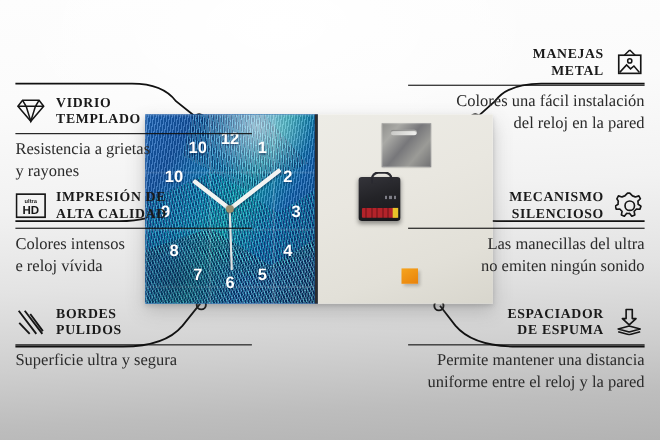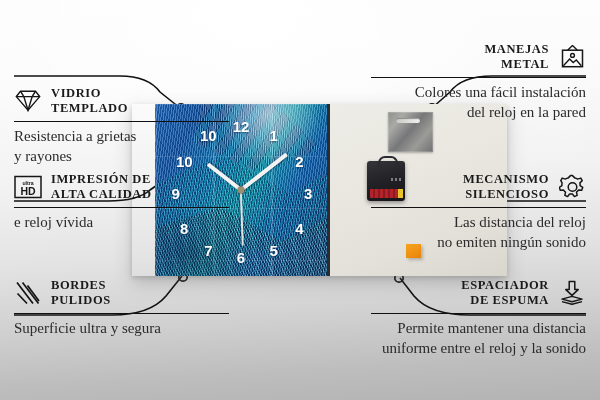--- a/index.html
+++ b/index.html
@@ -10,24 +10,23 @@
   }
   #stage{
     position:relative;width:600px;height:400px;overflow:hidden;
     background:
       radial-gradient(ellipse 70% 55% at 42% 6%, #ffffff 0%, rgba(255,255,255,0) 62%),
       linear-gradient(177deg,#fdfdfd 0%,#fbfbfb 22%,#f2f2f2 44%,#e3e3e3 62%,#cfcfcf 78%,#bdbdbd 90%,#b3b3b3 100%);
   }
 
   
   #product{
-    position:absolute;left:132px;top:104px;width:352px;height:172px;
+    position:absolute;left:132px;top:104px;width:316px;height:172px;
     display:flex;
     box-shadow:0 7px 16px rgba(90,90,90,.30), 0 2px 4px rgba(80,80,80,.22);
-    padding-left:23px;
   }
   #clock-front{
     position:relative;width:172px;height:100%;overflow:hidden;
     background:#0f4f9e;
     border-right:3px solid #2c2c2e;
   }
   .wave{position:absolute;inset:0;}
   .wv-base{
     background:
       linear-gradient(120deg,#1b68c0 0%,#1558ab 18%,#0e7fbe 38%,#11a0b6 52%,#0f62b4 70%,#13497f 100%);
@@ -239,20 +238,21 @@
           <text x="14" y="9.6" font-family="Liberation Sans, sans-serif" font-size="5.2" font-weight="700" text-anchor="middle" fill="#161616">ultra</text>
           <text x="14" y="19.5" font-family="Liberation Sans, sans-serif" font-size="10.5" font-weight="700" text-anchor="middle" fill="#161616">HD</text>
         </svg>
       </span>
       <div>
         <div class="title">IMPRESIÓN DE</div>
         <div class="title">ALTA CALIDAD</div>
       </div>
     </div>
     <div class="rule"></div>
+    <div class="desc">Colores intensos</div>
     <div class="desc">e reloj vívida</div>
   </div>
 
   <div class="callout left c3">
     <div class="head">
       <span class="ico">
         <svg width="26" height="24" viewBox="0 0 26 24" stroke="#161616" fill="none" stroke-width="1.7">
           <path d="M2 1.5 18 22.5M7.5 1.5 23.5 22.5M12.5 4.5 24 20"></path>
           <path d="M2.5 12.5 12 22.5"></path>
         </svg>
@@ -293,36 +293,36 @@
           <path d="M13.5 1.6 16 4.1a9.6 9.6 0 0 1 2.6 1l3.2-1 1.4 2.6-2.3 2.2a9.6 9.6 0 0 1 .2 2.8l2.6 1.7-1 2.8-3.3-.1a9.6 9.6 0 0 1-1.9 2l.6 3.3-2.7 1.2-2-2.6a9.6 9.6 0 0 1-2.8 0l-2 2.6-2.7-1.2.6-3.3a9.6 9.6 0 0 1-1.9-2l-3.3.1-1-2.8 2.6-1.7a9.6 9.6 0 0 1 .2-2.8L1.8 6.7l1.4-2.6 3.2 1a9.6 9.6 0 0 1 2.6-1l2.5-2.5z" stroke-linejoin="round"></path>
           <circle cx="13.5" cy="13" r="4.3"></circle>
         </svg>
       </span>
       <div>
         <div class="title">MECANISMO</div>
         <div class="title">SILENCIOSO</div>
       </div>
     </div>
     <div class="rule"></div>
-    <div class="desc">Las distancia del reloj</div>
+    <div class="desc">Las manecillas del ultra</div>
     <div class="desc">no emiten ningún sonido</div>
   </div>
 
   <div class="callout right c6">
     <div class="head">
       <span class="ico">
         <svg width="26" height="25" viewBox="0 0 26 25" fill="none" stroke="#161616" stroke-width="1.5">
           <path d="M10.2 1.4h5.6v8.2h3.4L13 15.4 6.8 9.6h3.4z" stroke-linejoin="round"></path>
           <path d="M13 16.4 3 19.1l10 2.7 10-2.7z" stroke-linejoin="round"></path>
           <path d="M3 21.6 13 24.3l10-2.7" stroke-linejoin="round"></path>
         </svg>
       </span>
       <div>
         <div class="title">ESPACIADOR</div>
         <div class="title">DE ESPUMA</div>
       </div>
     </div>
     <div class="rule"></div>
     <div class="desc">Permite mantener una distancia</div>
-    <div class="desc">uniforme entre el reloj y la sonido</div>
+    <div class="desc">uniforme entre el reloj y la pared</div>
   </div>
 
 </div>
 
 </body></html>

